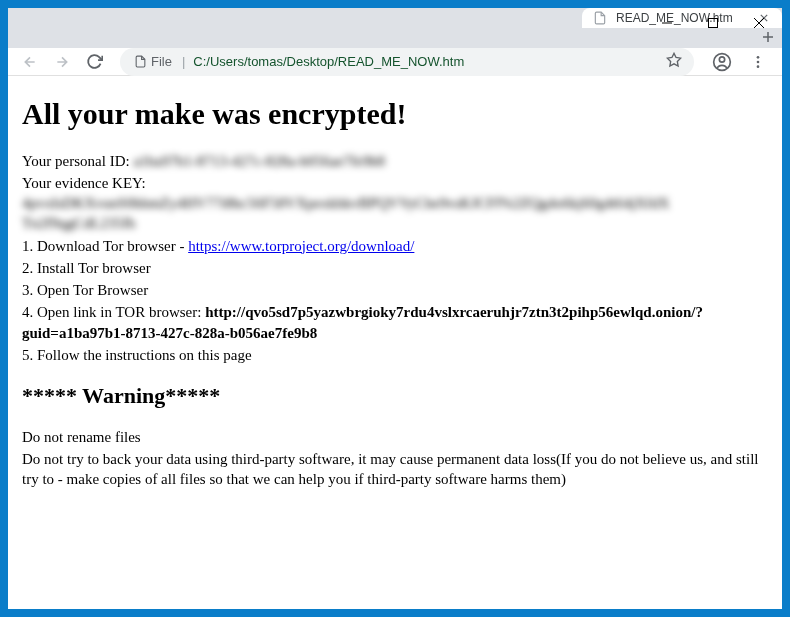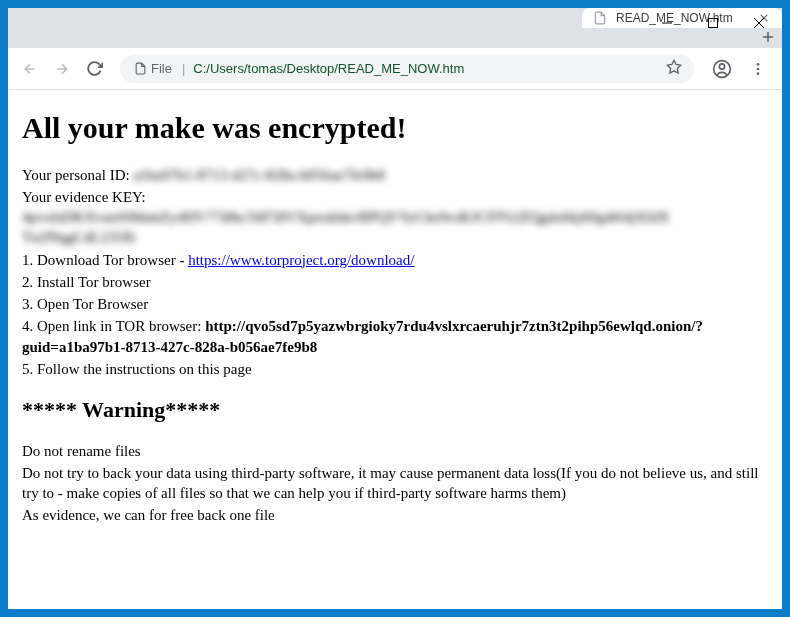--- a/index.html
+++ b/index.html
@@ -49,21 +49,21 @@
       display: flex;
       align-items: center;
       justify-content: center;
     }
     .tab-title { flex: 1; overflow: hidden; white-space: nowrap; text-overflow: ellipsis; }
     .tab-close { width: 16px; height: 16px; display: flex; align-items: center; justify-content: center; color: #5f6368; cursor: pointer; border-radius: 50%; }
     .new-tab { width: 28px; height: 28px; display: flex; align-items: center; justify-content: center; color: #5f6368; cursor: pointer; margin-left: 4px; margin-bottom: 3px; border-radius: 50%; }
     .window-controls { position: absolute; right: 0; top: 0; display: flex; height: 30px; }
     .win-ctrl { width: 46px; display: flex; align-items: center; justify-content: center; color: #000; cursor: pointer; }
     .toolbar {
-      height: 42px;
+      height: 28px;
       background: #fff;
       border-bottom: 1px solid #e0e0e0;
       display: flex;
       align-items: center;
       padding: 0 8px;
       gap: 4px;
     }
     .nav-btn { width: 28px; height: 28px; display: flex; align-items: center; justify-content: center; color: #bdc1c6; border-radius: 50%; }
     .nav-btn.enabled { color: #5f6368; cursor: pointer; }
     .addr-bar {
@@ -212,16 +212,15 @@
     </p>
     <p>2. Install Tor browser</p>
     <p>3. Open Tor Browser</p>
     <p>
       <span>4. Open link in TOR browser: </span><b>http://qvo5sd7p5yazwbrgioky7rdu4vslxrcaeruhjr7ztn3t2pihp56ewlqd.onion/?guid=a1ba97b1-8713-427c-828a-b056ae7fe9b8</b>
     </p>
     <p>5. Follow the instructions on this page</p>
     <h2>***** Warning*****</h2>
     <p>Do not rename files</p>
     <p>Do not try to back your data using third-party software, it may cause permanent data loss(If you do not believe us, and still try to - make copies of all files so that we can help you if third-party software harms them)</p>
-    <p>As evidence, we can for free back one file</p>
 
   </div>
 </div>
 
 </body></html>

